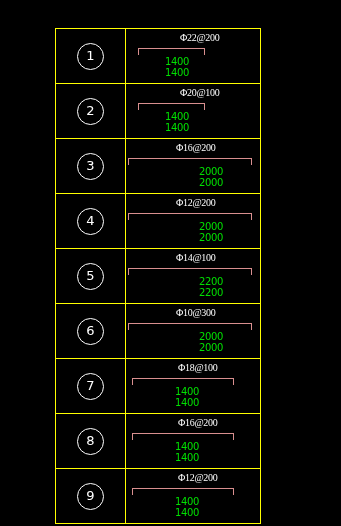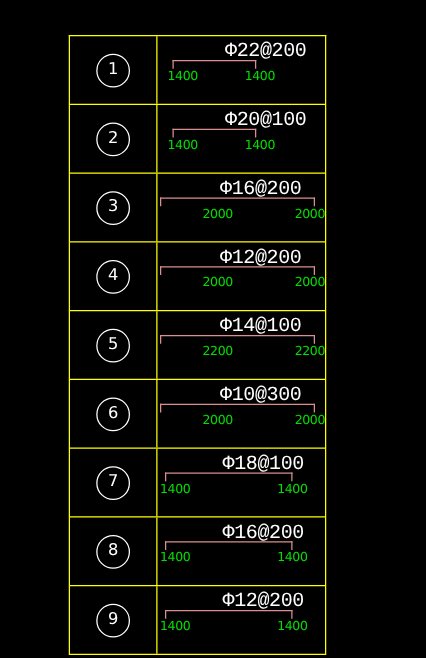--- a/index.html
+++ b/index.html
@@ -72,43 +72,44 @@
   .spec-cell {
     flex: 1 1 auto;
     position: relative;
     box-sizing: border-box;
   }
 
   .spec-label {
     position: absolute;
     top: 3px;
     color: #ffffff;
-    font-size: 16px;
+    font-size: 10px;
     letter-spacing: -0.3px;
     white-space: nowrap;
-    font-family: Liberation Mono, monospace;
+    font-family: Liberation Serif, serif;
   }
 
   
   .bracket {
     position: absolute;
     top: 19px;
     height: 7px;
     border-top: 1px solid #d98f8f;
     border-left: 1px solid #d98f8f;
     border-right: 1px solid #d98f8f;
     box-sizing: border-box;
   }
 
   .dim-row {
     position: absolute;
     top: 27px;
     display: flex;
-    flex-direction: row;
+    flex-direction: column;
     justify-content: space-between;
+    text-align: center;
   }
 
   .dim {
     color: #00e000;
     font-size: 10px;
     letter-spacing: -0.3px;
     white-space: nowrap;
     font-family: "DejaVu Sans", sans-serif;
   }
 

